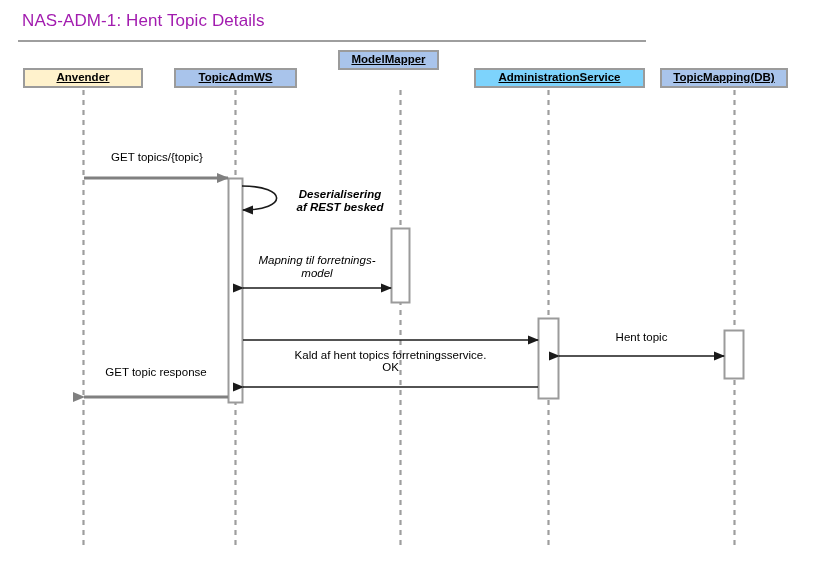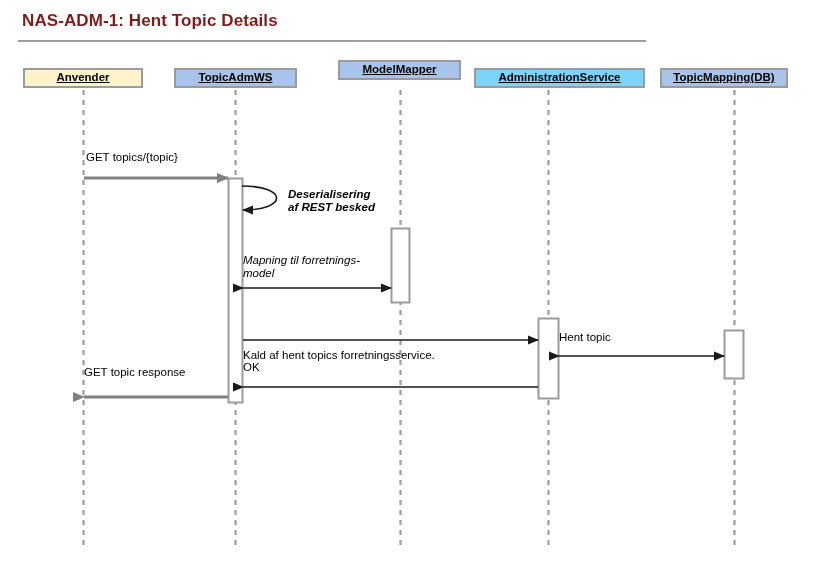--- a/index.html
+++ b/index.html
@@ -22,22 +22,22 @@
   #diagram-svg {
     position: absolute;
     left: 0;
     top: 0;
   }
   .doc-title {
     position: absolute;
     left: 22px;
     top: 11px;
     font-size: 17px;
-    font-weight: 700;
-    color: #7f1d1d;
+    font-weight: 400;
+    color: #a21caf;
     letter-spacing: 0.1px;
     white-space: nowrap;
   }
   .title-rule {
     position: absolute;
     left: 18px;
     top: 40px;
     width: 628px;
     height: 2px;
     background: #9e9e9e;
@@ -56,20 +56,21 @@
     font-weight: bold;
     text-decoration: underline;
     color: #000000;
     white-space: nowrap;
     line-height: 1;
   }
   .msg-label {
     position: absolute;
     font-size: 11.5px;
     color: #000000;
+    text-align: center;
     line-height: 13px;
     white-space: pre-line;
   }
   .msg-label.bold {
     font-weight: bold;
     font-style: italic;
   }
 </style>
 </head>
 <body>
@@ -118,21 +119,21 @@
       </g>
   </svg>
 
   <div id="participants-layer">
       <div class="participant" style="left: 23px; top: 68px; width: 120px; background: rgb(255, 242, 204); border-color: rgb(155, 155, 155);">
         <span class="participant-label">Anvender</span>
       </div>
       <div class="participant" style="left: 174px; top: 68px; width: 123px; background: rgb(169, 196, 235); border-color: rgb(155, 155, 155);">
         <span class="participant-label">TopicAdmWS</span>
       </div>
-      <div class="participant" style="left: 338px; top: 60px; width: 123px; background: rgb(169, 196, 235); border-color: rgb(155, 155, 155);">
+      <div class="participant" style="left: 338px; top: 50px; width: 101px; background: rgb(169, 196, 235); border-color: rgb(155, 155, 155);">
         <span class="participant-label">ModelMapper</span>
       </div>
       <div class="participant" style="left: 474px; top: 68px; width: 171px; background: #7dd3fc; border-color: rgb(155, 155, 155);">
         <span class="participant-label">AdministrationService</span>
       </div>
       <div class="participant" style="left: 660px; top: 68px; width: 128px; background: rgb(169, 196, 235); border-color: rgb(155, 155, 155);">
         <span class="participant-label">TopicMapping(DB)</span>
       </div>
     </div>
   <div id="labels-layer">

